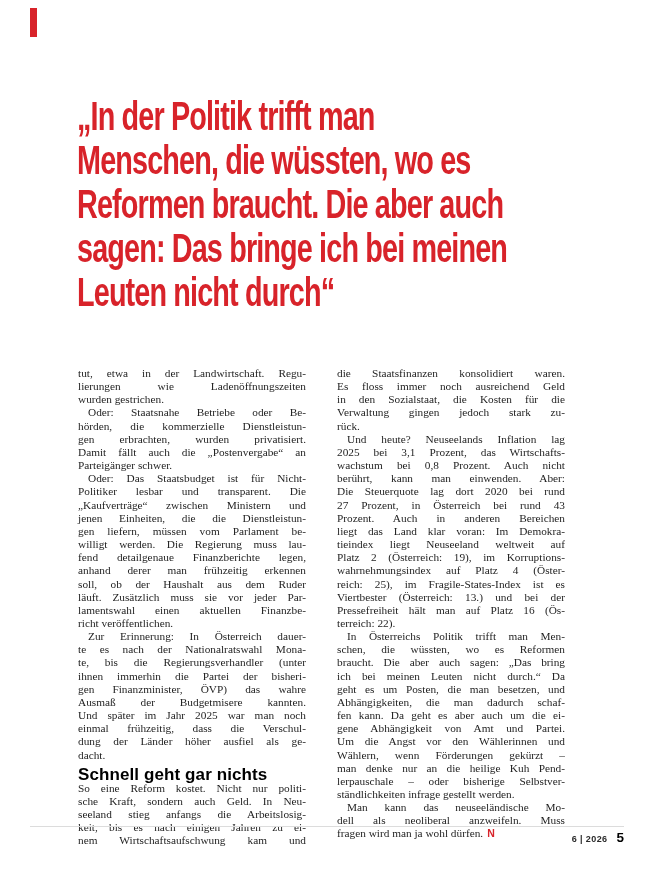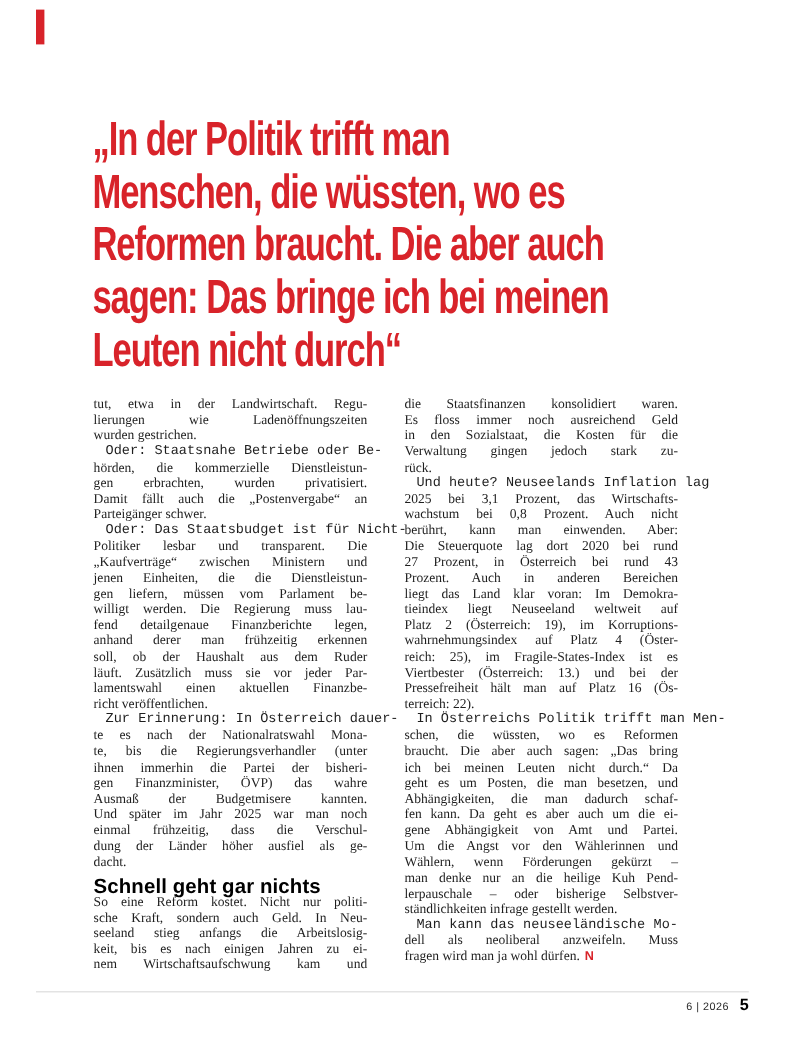--- a/index.html
+++ b/index.html
@@ -13,46 +13,46 @@
   .headline{
     position:absolute;left:77px;top:94px;width:760px;
     font-family:"Liberation Sans",sans-serif;
     font-weight:bold;font-size:40px;line-height:44px;letter-spacing:-1.2px;
     transform:scaleX(0.72);transform-origin:0 0;
   }
   .headline .hline{white-space:nowrap;}
   .columns{
     position:absolute;left:78px;top:331px;display:flex;gap:31px;
   }
-  .col{width:228px;}
+  .col{width:228px;margin-top:36px;}
   .bl{
     font-family:"Liberation Serif",serif;
     font-size:11.3px;line-height:13.15px;color:#1e1e1e;
     white-space:nowrap;text-align:justify;text-align-last:justify;
     width:228px;
   }
   .bl.pl{text-align-last:left;}
-  .bl.in{text-indent:10px;font-family:Liberation Mono, monospace;}
+  .bl.in{text-indent:10px;}
   .bl.sub{
     font-family:"Liberation Sans",sans-serif;font-weight:bold;
     font-size:17px;color:#000;margin-top:6px;margin-bottom:1px;
     text-align-last:left;letter-spacing:0.1px;
   }
   .endmark{
     font-family:"Liberation Sans",sans-serif;font-weight:bold;
     font-size:10.5px;margin-left:4px;letter-spacing:-1px;
   }
   .footer-rule{
     position:absolute;left:30px;right:30px;top:826px;height:1px;background:#dcdcdc;
   }
   .folio{
     position:absolute;right:30px;top:830px;display:flex;align-items:baseline;gap:9px;
   }
   .folio-issue{
-    font-family:"Liberation Sans",sans-serif;font-size:9px;color:#2b2b2b;letter-spacing:0.4px;
+    font-family:"Liberation Sans",sans-serif;font-size:9px;color:#2b2b2b;letter-spacing:0.4px;font-weight:bold;
   }
   .folio-page{
     font-family:"Liberation Sans",sans-serif;font-weight:bold;font-size:13.5px;color:#000;
   }
 </style>
 </head>
 <body>
 
 <div class="corner-dash" style="background: rgb(216, 35, 42);"></div>
 

